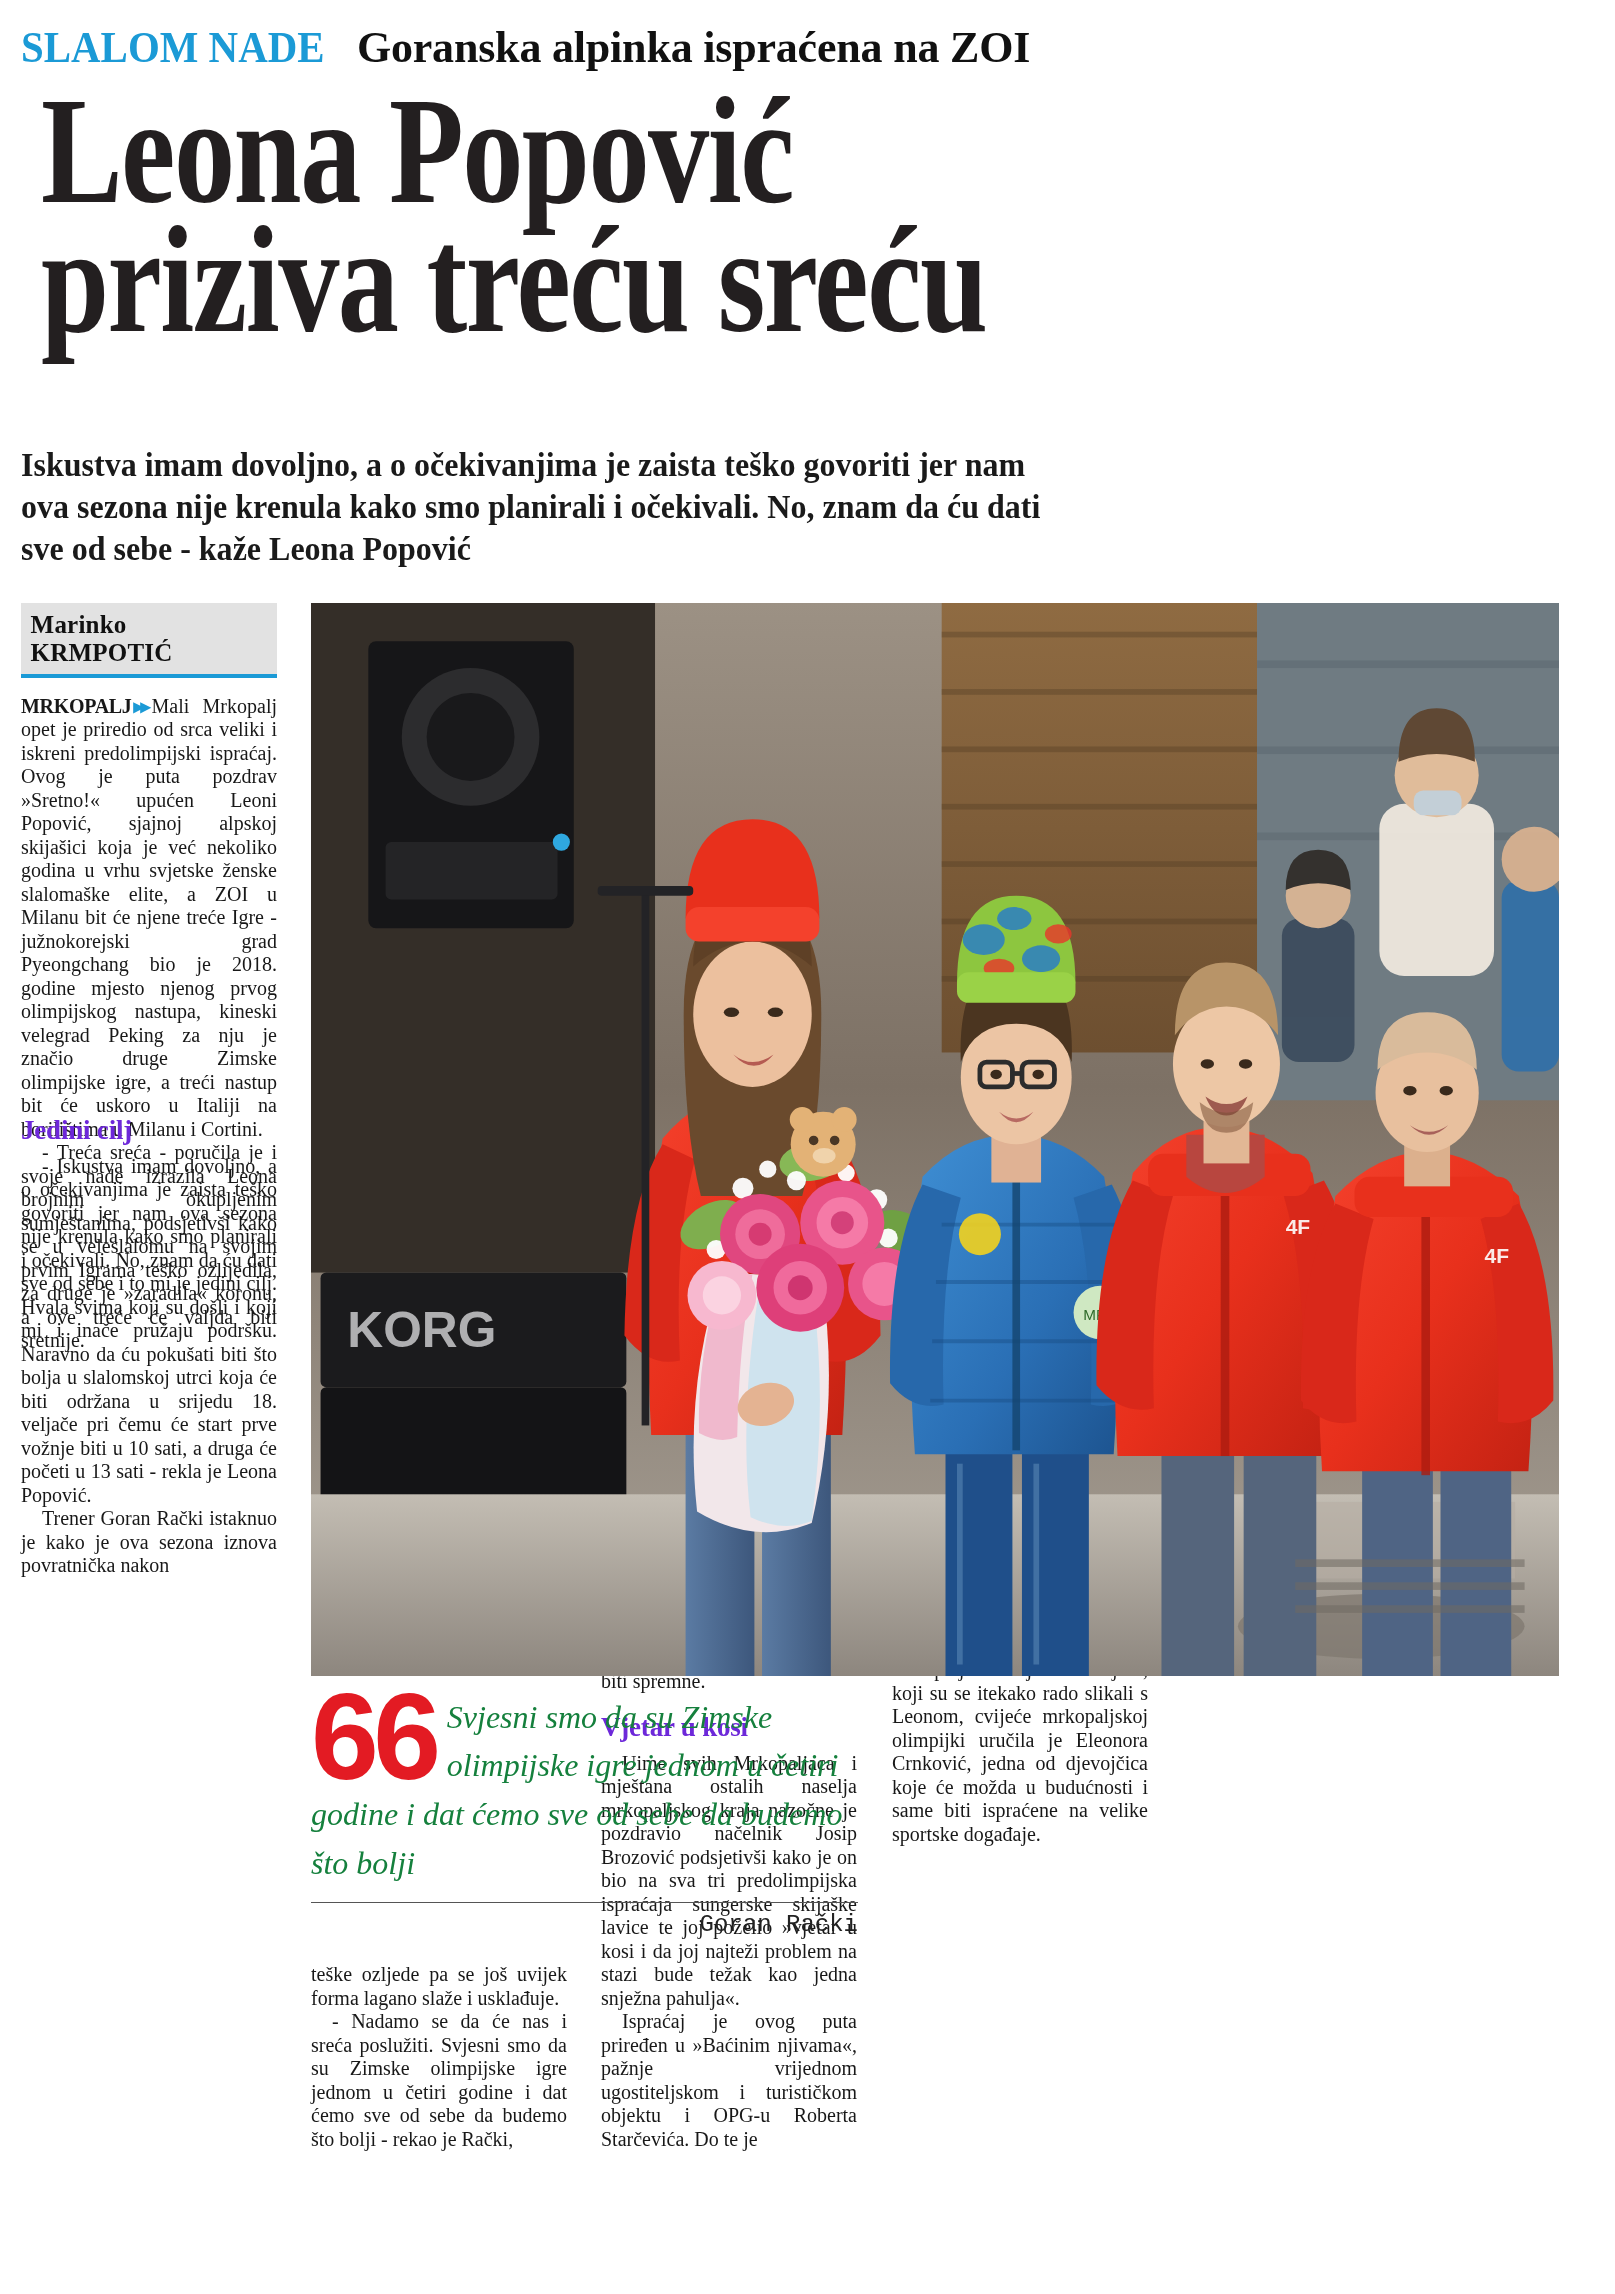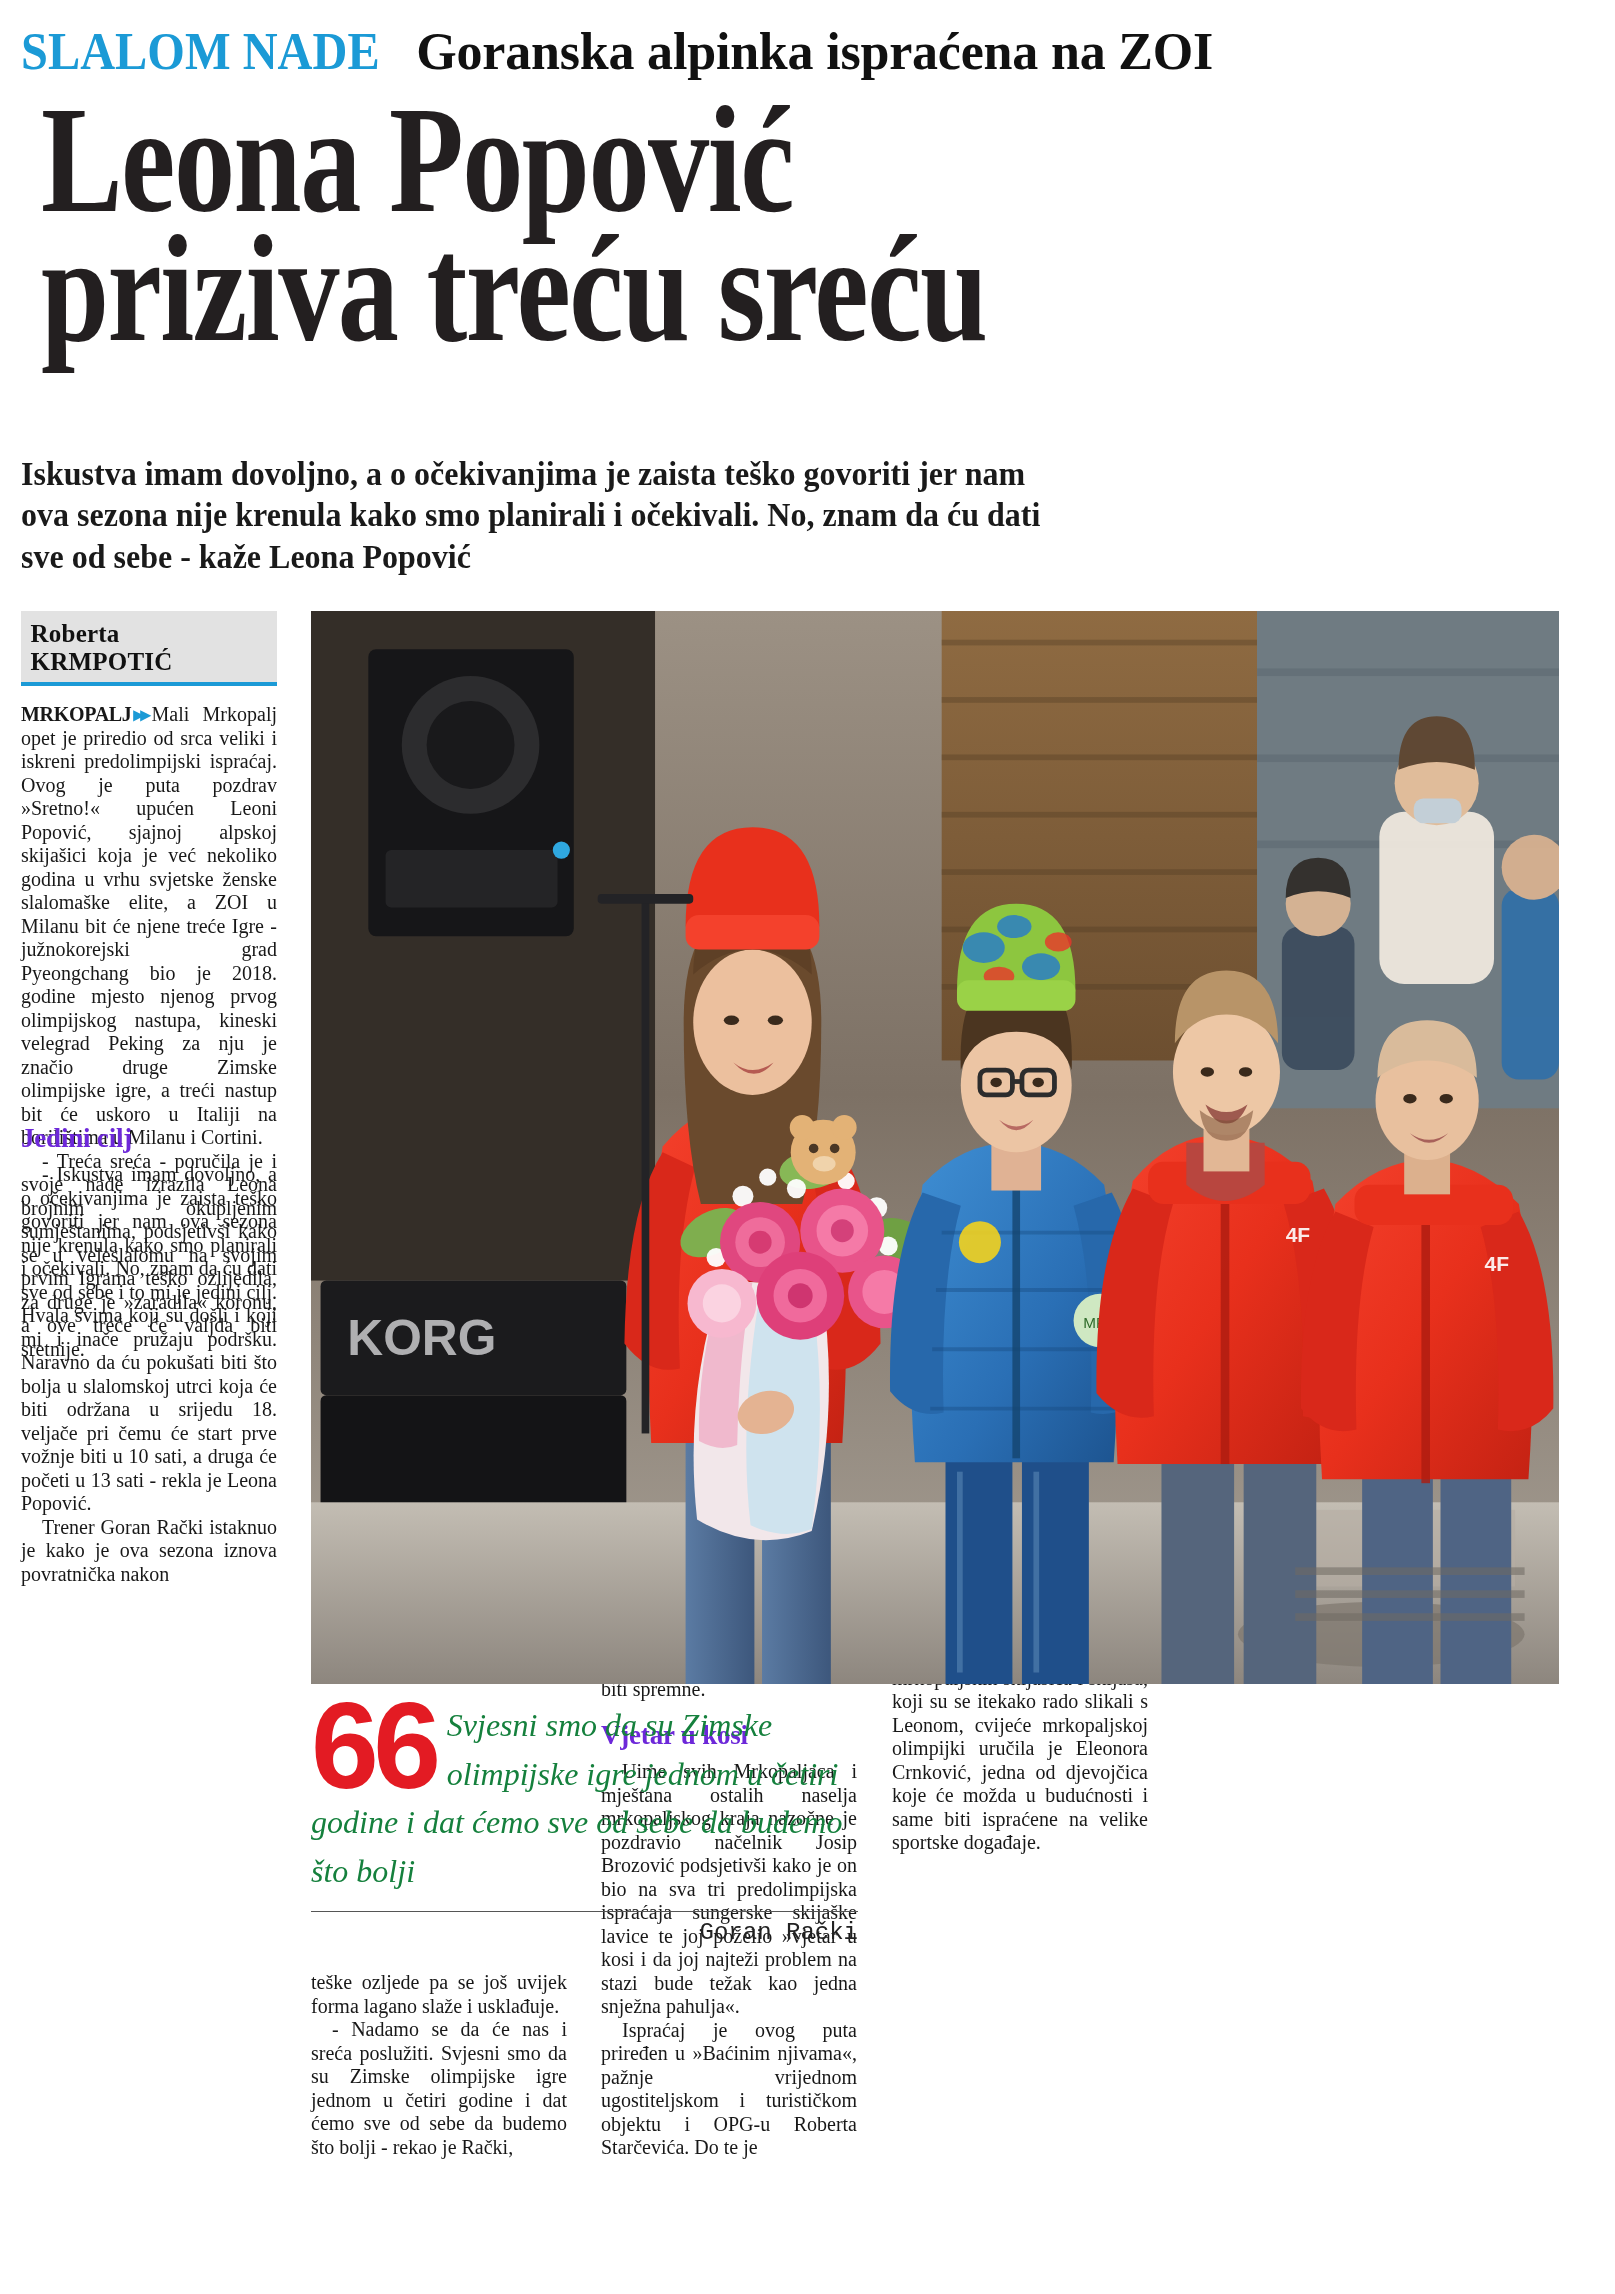--- a/index.html
+++ b/index.html
@@ -13,21 +13,21 @@
     overflow: hidden;
   }
 
   .page { position: relative; width: 1615px; height: 2294px; padding: 0 21px; }
 
   
   .kicker {
     margin-top: 25px;
     font-family: "Liberation Serif", serif;
     font-weight: 700;
-    font-size: 52px;
+    font-size: 44px;
     line-height: 1.05;
     letter-spacing: -0.2px;
     white-space: nowrap;
   }
   .kicker-blue {
     color: #1b9ad6;
     font-weight: 700;
     letter-spacing: 0px;
     margin-right: 9.6px;
     display: inline-block;
@@ -195,21 +195,21 @@
   </h1>
 
   <div class="deck">Iskustva imam dovoljno, a o očekivanjima je zaista teško govoriti jer nam ova sezona nije krenula kako smo planirali i očekivali. No, znam da ću dati sve od sebe - kaže Leona Popović</div>
 
   <div class="content">
 
     <div class="toprow">
 
       <div class="col">
         <div class="byline-box">
-          <div class="byline">Roberta KRMPOTIĆ</div>
+          <div class="byline">Marinko KRMPOTIĆ</div>
         </div>
         <div class="bodytext">
           <p class="noind"><span class="dateline">MRKOPALJ</span><span class="arrows">▸▸</span><span>Mali Mrkopalj opet je priredio od srca veliki i iskreni predolimpijski ispraćaj. Ovog je puta pozdrav »Sretno!« upućen Leoni Popović, sjajnoj alpskoj skijašici koja je već nekoliko godina u vrhu svjetske ženske slalomaške elite, a ZOI u Milanu bit će njene treće Igre - južnokorejski grad Pyeongchang bio je 2018. godine mjesto njenog prvog olimpijskog nastupa, kineski velegrad Peking za nju je značio druge Zimske olimpijske igre, a treći nastup bit će uskoro u Italiji na borilištima u Milanu i Cortini.</span></p>
           <p>- Treća sreća - poručila je i svoje nade izrazila Leona brojnim okupljenim sumještanima, podsjetivši kako se u veleslalomu na svojim prvim Igrama teško ozlijedila, za druge je »zaradila« koronu, a ove treće će valjda biti sretnije.</p>
         </div>
       </div>
 
       <div class="photo-wrap">
         <div class="photo">
           <svg width="1248" height="1073" viewBox="0 0 1306 1122" preserveAspectRatio="none">

